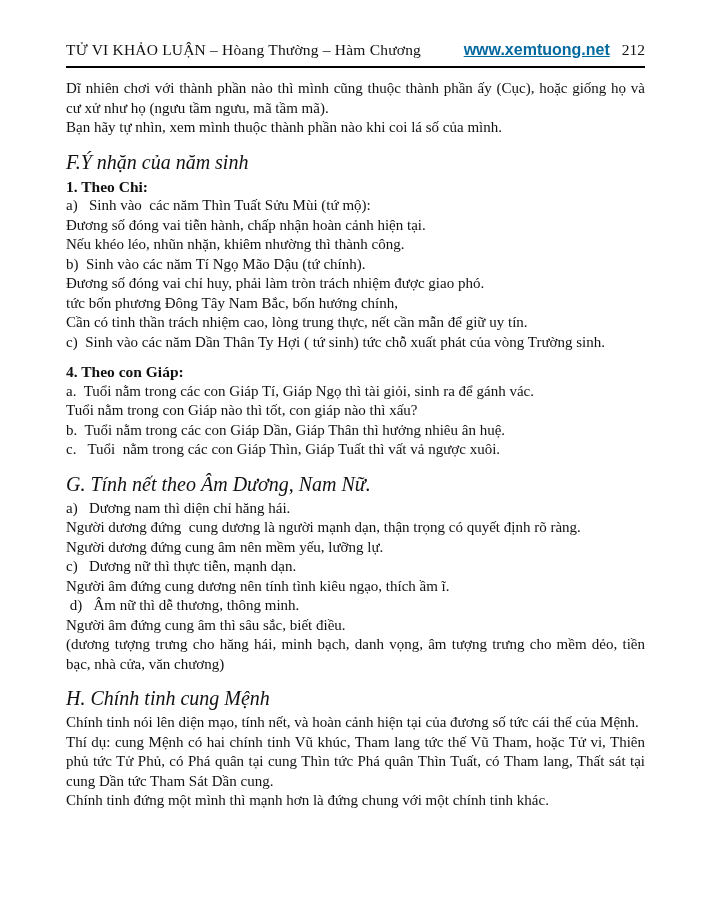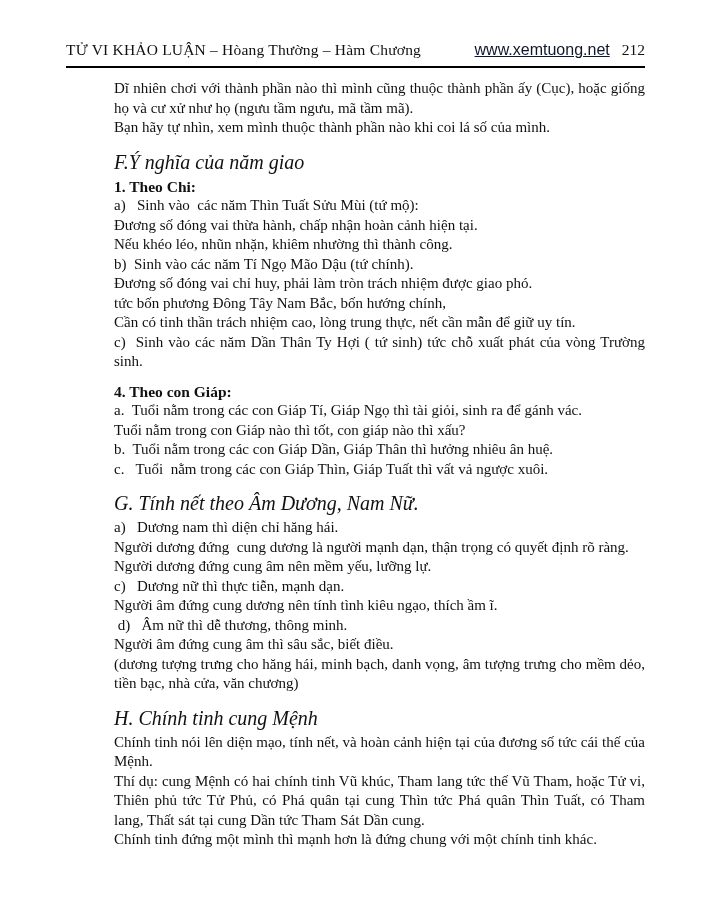--- a/index.html
+++ b/index.html
@@ -18,33 +18,33 @@
     align-items: baseline;
     justify-content: space-between;
     font-size: 15.5px;
     line-height: 20px;
     white-space: nowrap;
   }
   .header-title { letter-spacing: 0.2px; }
   .header-right { display: flex; align-items: baseline; }
   .site-link {
     font-family: "Liberation Sans", sans-serif;
-    font-weight: normal;
+    font-weight: bold;
     font-size: 16px;
-    color: #0f172a;
+    color: #0369a1;
     text-decoration: underline;
     cursor: pointer;
   }
   .page-num { margin-left: 12px; font-size: 15.5px; }
   .rule {
     margin-top: 6px;
     height: 0;
     border-top: 2px solid #000000;
   }
-  .body-text { margin-top: 11px; font-size: 15px; line-height: 19.5px; margin-left: 48px; }
+  .body-text { margin-top: 11px; font-size: 15px; line-height: 19.5px; }
   .body-text p {
     margin: 0;
     text-align: justify;
     white-space: pre-wrap;
   }
   h2.sec {
     font-size: 20px;
     line-height: 24px;
     font-style: italic;
     font-weight: normal;
@@ -67,24 +67,24 @@
     </span>
   </div>
 
   <div class="rule"></div>
 
   <div class="body-text">
 
     <p>Dĩ nhiên chơi với thành phần nào thì mình cũng thuộc thành phần ấy (Cục), hoặc giống họ và cư xử như họ (ngưu tầm ngưu, mã tầm mã).</p>
     <p>Bạn hãy tự nhìn, xem mình thuộc thành phần nào khi coi lá số của mình.</p>
 
-    <h2 class="sec">F.Ý nghĩa của năm giao</h2>
+    <h2 class="sec">F.Ý nhặn của năm sinh</h2>
     <p class="subhead">1. Theo Chi:</p>
     <p>a)   Sinh vào  các năm Thìn Tuất Sửu Mùi (tứ mộ):</p>
-    <p>Đương số đóng vai thừa hành, chấp nhận hoàn cảnh hiện tại.</p>
+    <p>Đương số đóng vai tiễn hành, chấp nhận hoàn cảnh hiện tại.</p>
     <p>Nếu khéo léo, nhũn nhặn, khiêm nhường thì thành công.</p>
     <p>b)  Sinh vào các năm Tí Ngọ Mão Dậu (tứ chính).</p>
     <p>Đương số đóng vai chỉ huy, phải làm tròn trách nhiệm được giao phó.</p>
     <p>tức bốn phương Đông Tây Nam Bắc, bốn hướng chính,</p>
     <p>Cần có tinh thần trách nhiệm cao, lòng trung thực, nết cần mẫn để giữ uy tín.</p>
     <p>c)  Sinh vào các năm Dần Thân Ty Hợi ( tứ sinh) tức chỗ xuất phát của vòng Trường sinh.</p>
 
     <p class="subhead gap">4. Theo con Giáp:</p>
     <p>a.  Tuổi nằm trong các con Giáp Tí, Giáp Ngọ thì tài giỏi, sinh ra để gánh vác.</p>
     <p>Tuổi nằm trong con Giáp nào thì tốt, con giáp nào thì xấu?</p>

